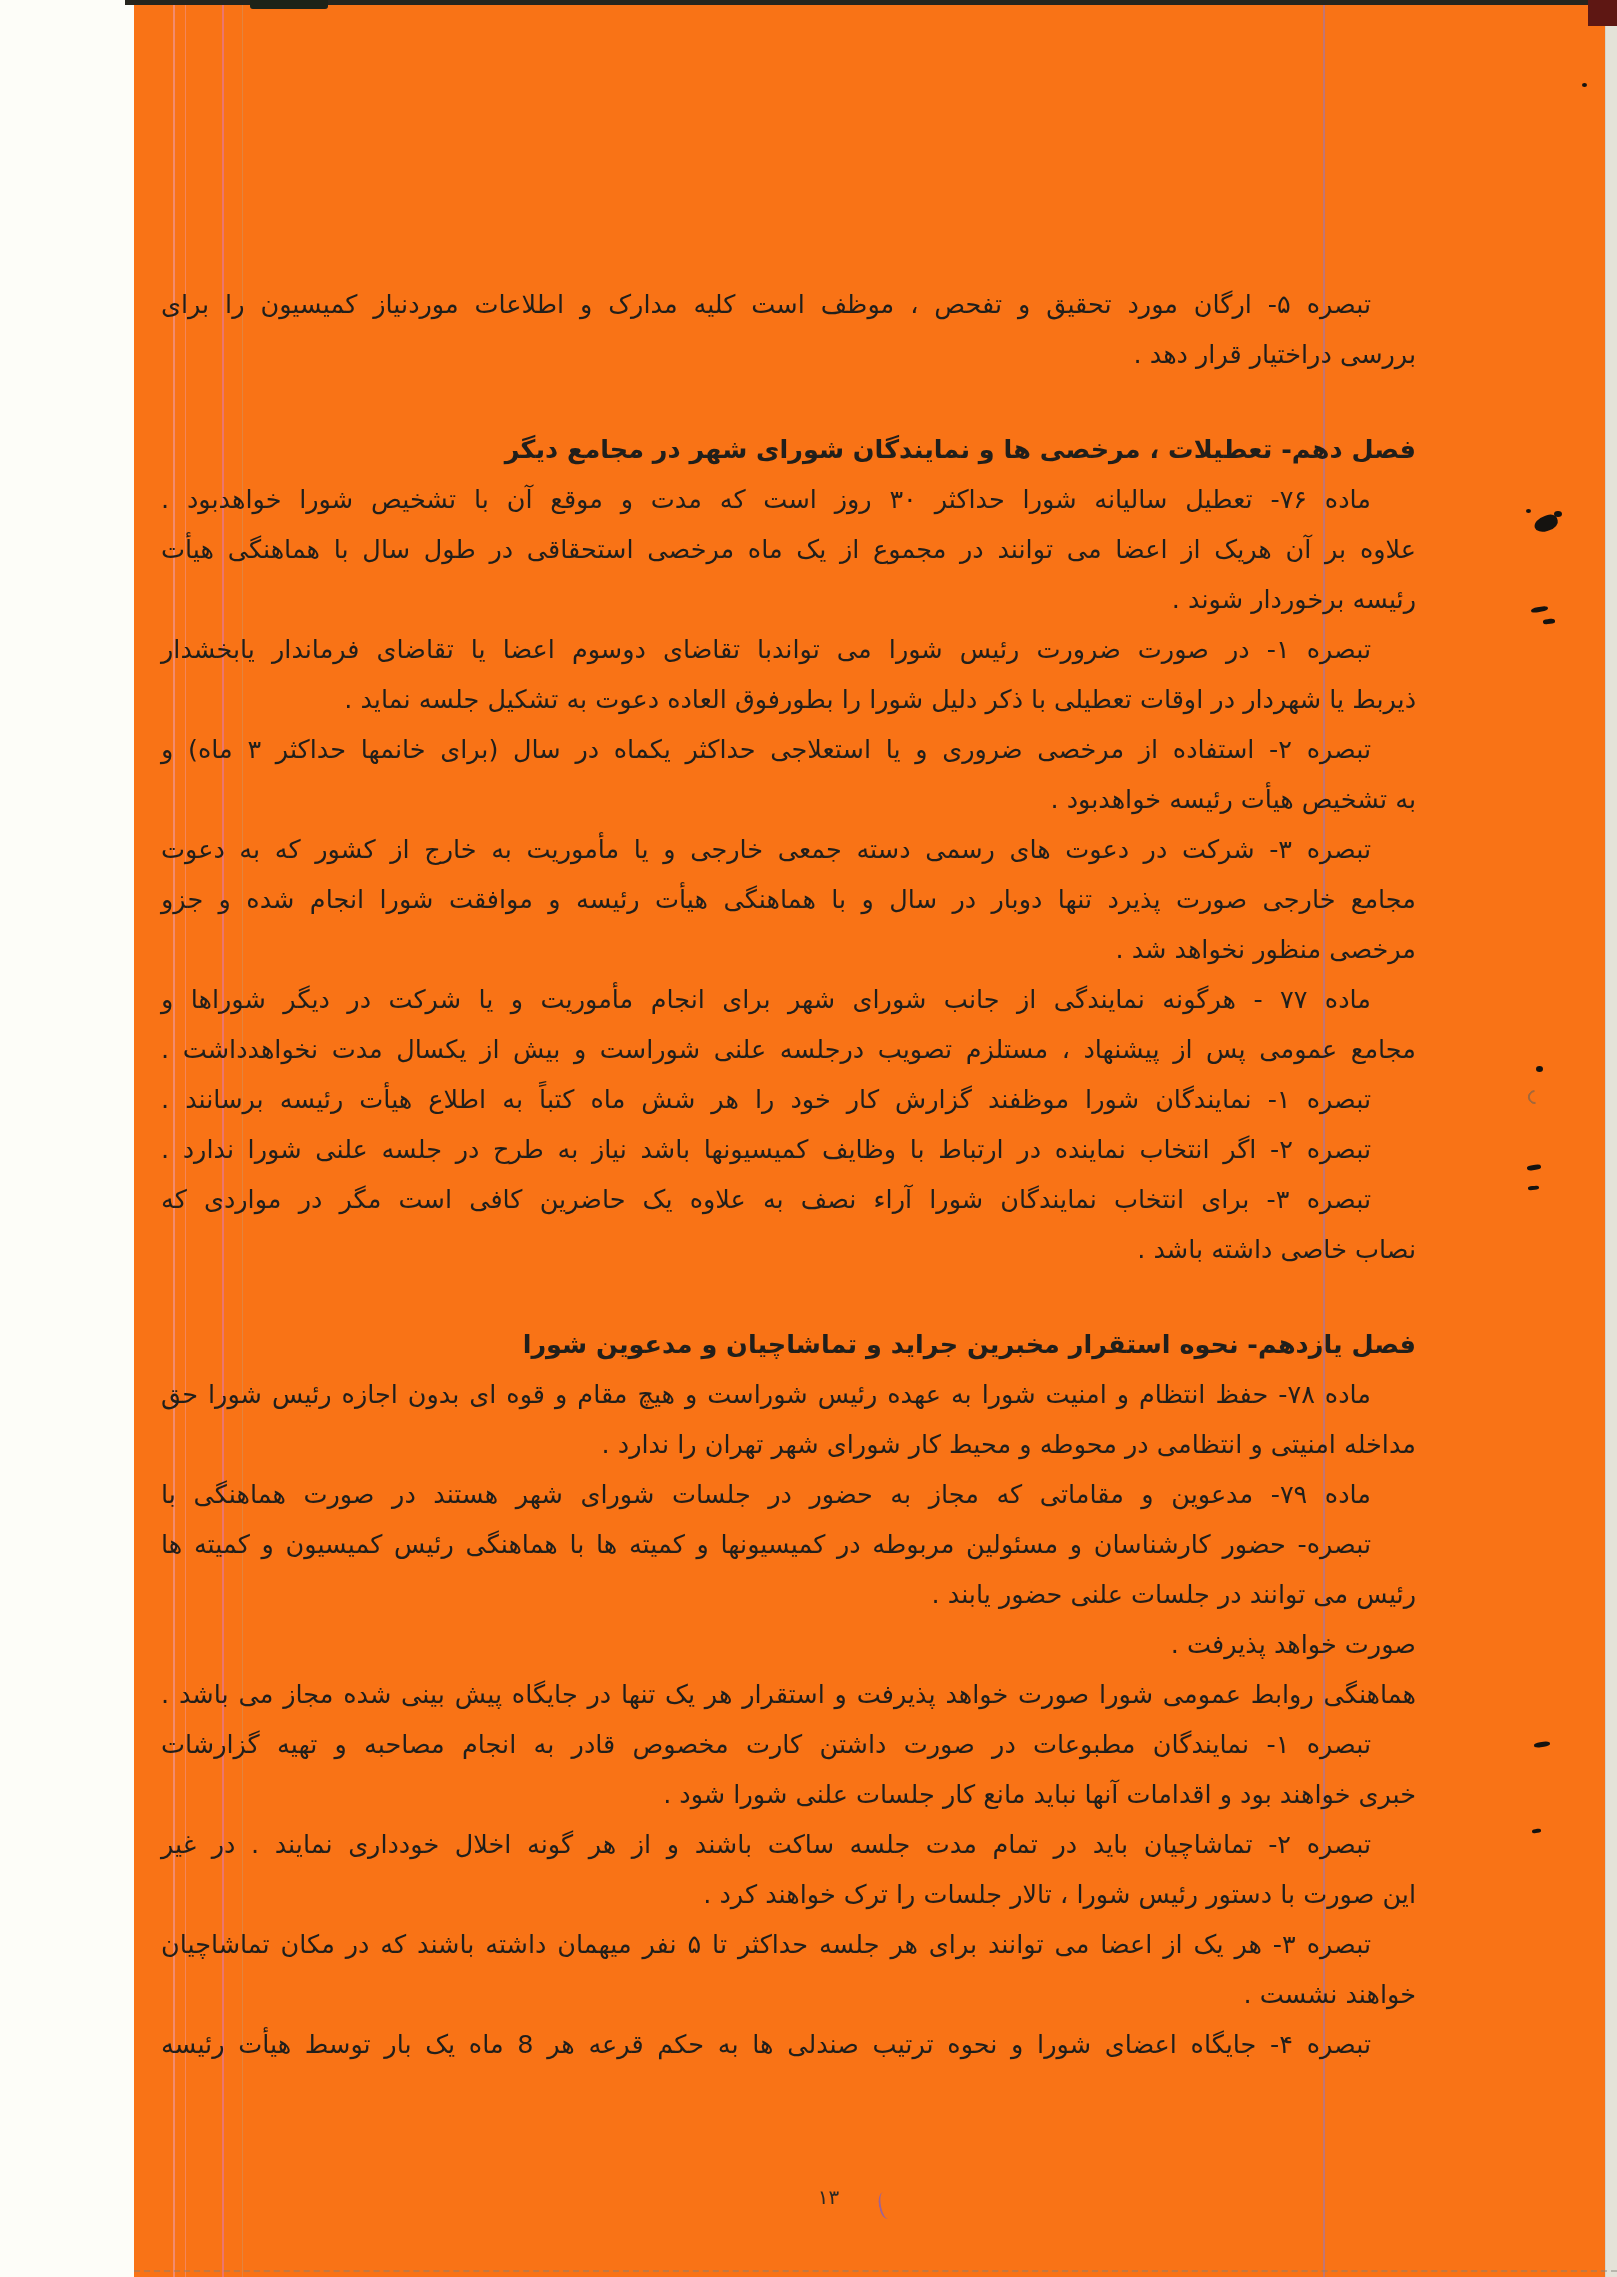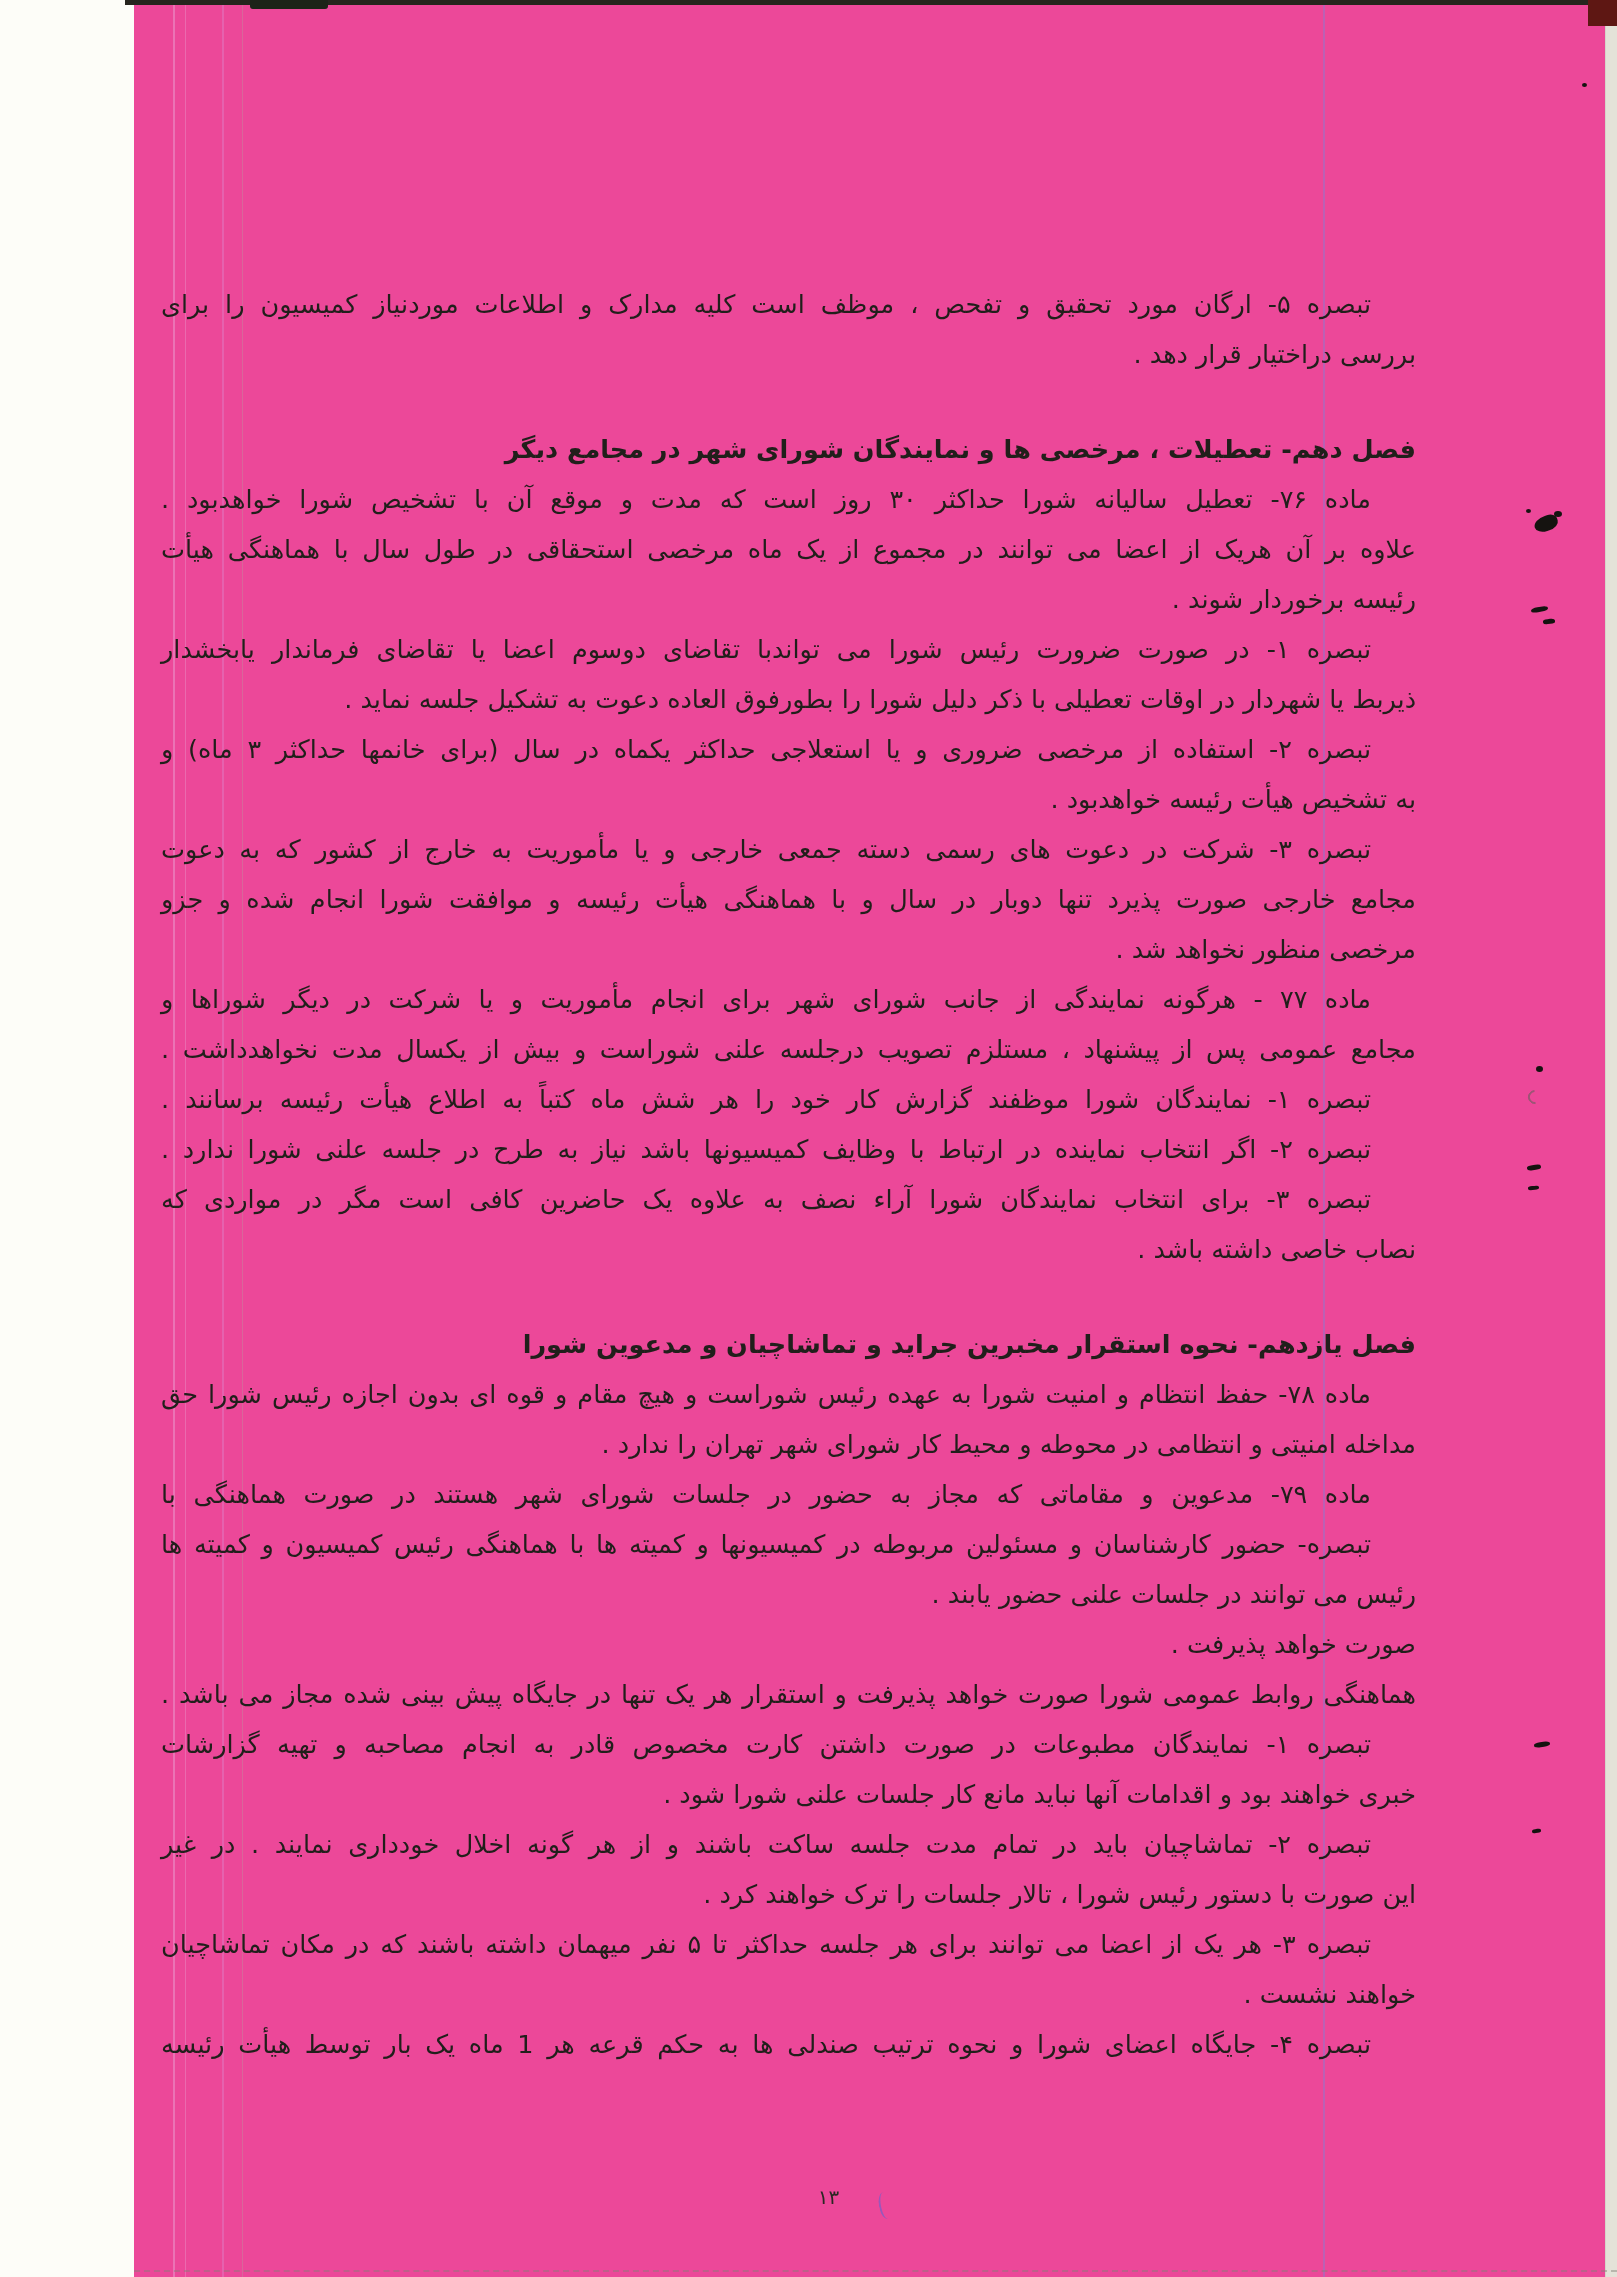--- a/index.html
+++ b/index.html
@@ -1,21 +1,21 @@
 <!DOCTYPE html>
 <html lang="fa"><head>
 <meta charset="utf-8">
 <style>
   html,body{margin:0;padding:0;}
   body{
     width:1617px;height:2278px;position:relative;overflow:hidden;
     background:#fbfaf2;
     font-family:"DejaVu Sans", sans-serif;
   }
-  .page{position:absolute;inset:0;background:#ec4899;}
+  .page{position:absolute;inset:0;background:#f97316;}
   .left-strip{position:absolute;left:0;top:0;width:134px;height:100%;background:#fdfdf8;}
   .vline{position:absolute;top:0;height:2278px;}
   .pink1{left:173px;width:2px;background:rgba(236,168,214,.45);}
   .pink2{left:185px;width:1px;background:rgba(236,168,214,.35);}
   .pink3{left:222px;width:2px;background:rgba(224,122,196,.5);}
   .pink4{left:242px;width:1px;background:rgba(172,172,160,.3);}
   .purpleline{left:1323px;width:2px;background:rgba(140,120,208,.5);}
   .right-band{position:absolute;left:1605px;top:0;width:12.7px;height:100%;background:#e4e2d8;border-left:1px solid #d6d4c9;}
   .top-edge{position:absolute;left:125px;top:0;width:1492px;height:4.9px;background:#26251e;}
   .top-edge2{position:absolute;left:250px;top:0;width:78px;height:8.8px;background:#1d2318;border-radius:0 0 2.9px 2.9px;}
@@ -111,19 +111,19 @@
     <div class="line indent">تبصره- حضور کارشناسان و مسئولین مربوطه در کمیسیونها و کمیته ها با هماهنگی رئیس کمیسیون و کمیته ها</div>
     <div class="line last">رئیس می توانند در جلسات علنی حضور یابند .</div>
     <div class="line last">صورت خواهد پذیرفت .</div>
     <div class="line">هماهنگی روابط عمومی شورا صورت خواهد پذیرفت و استقرار هر یک تنها در جایگاه پیش بینی شده مجاز می باشد .</div>
     <div class="line indent">تبصره ۱- نمایندگان مطبوعات در صورت داشتن کارت مخصوص قادر به انجام مصاحبه و تهیه گزارشات</div>
     <div class="line last">خبری خواهند بود و اقدامات آنها نباید مانع کار جلسات علنی شورا شود .</div>
     <div class="line indent">تبصره ۲- تماشاچیان باید در تمام مدت جلسه ساکت باشند و از هر گونه اخلال خودداری نمایند . در غیر</div>
     <div class="line last">این صورت با دستور رئیس شورا ، تالار جلسات را ترک خواهند کرد .</div>
     <div class="line indent">تبصره ۳- هر یک از اعضا می توانند برای هر جلسه حداکثر تا ۵ نفر میهمان داشته باشند که در مکان تماشاچیان</div>
     <div class="line last">خواهند نشست .</div>
-    <div class="line indent">تبصره ۴- جایگاه اعضای شورا و نحوه ترتیب صندلی ها به حکم قرعه هر 1 ماه یک بار توسط هیأت رئیسه</div>
+    <div class="line indent">تبصره ۴- جایگاه اعضای شورا و نحوه ترتیب صندلی ها به حکم قرعه هر 8 ماه یک بار توسط هیأت رئیسه</div>
   </div>
 
   <div class="page-num">۱۳</div>
 
 </div>
 
 
 </body></html>

